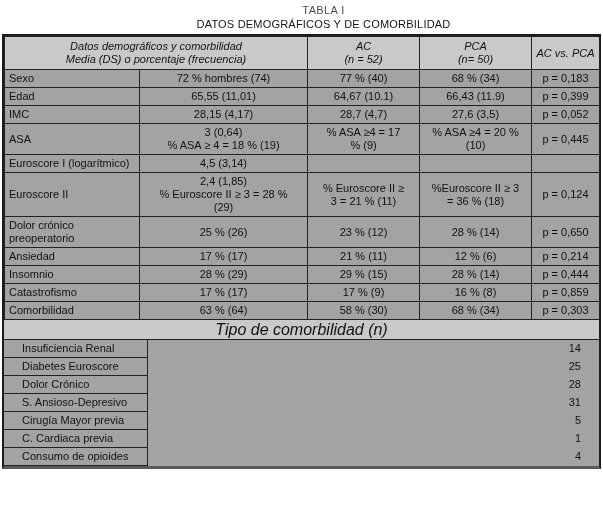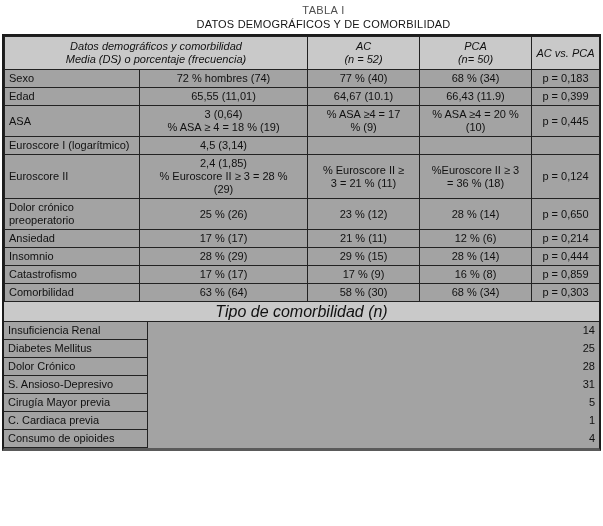--- a/index.html
+++ b/index.html
@@ -44,21 +44,21 @@
   .section-bar {
     background: #c9c9c9;
     border-bottom: 1px solid #222;
     font-size: 16px; font-style: italic;
     text-align: center;
     padding: 3px 0;
     line-height: 13px;
   }
 
   
-  table.bottom td { padding: 2px 4px; }
+  table.bottom td { padding: 2px 18px; }
   td.b-label {
     border-right: 1px solid #222;
     border-bottom: 1px solid #222;
     padding-left: 6px;
   }
   tr:last-child td.b-label { border-bottom: 1px solid #222; }
   td.b-val { padding-left: 9px; text-align: right; margin-left: 16px; }
 </style>
 </head>
 <body>
@@ -98,20 +98,27 @@
         <td class="c-p">p = 0,183</td>
       </tr>
       <tr>
         <td class="c-label">Edad</td>
         <td class="c-val">65,55 (11,01)</td>
         <td class="c-ac">64,67 (10.1)</td>
         <td class="c-pca">66,43 (11.9)</td>
         <td class="c-p">p = 0,399</td>
       </tr>
       <tr>
+        <td class="c-label">IMC</td>
+        <td class="c-val">28,15 (4,17)</td>
+        <td class="c-ac">28,7 (4,7)</td>
+        <td class="c-pca">27,6 (3,5)</td>
+        <td class="c-p">p = 0,052</td>
+      </tr>
+      <tr>
         <td class="c-label">ASA</td>
         <td class="c-val">3 (0,64)
 % ASA ≥ 4 = 18 % (19)</td>
         <td class="c-ac">% ASA ≥4 = 17
 % (9)</td>
         <td class="c-pca">% ASA ≥4 = 20 %
 (10)</td>
         <td class="c-p">p = 0,445</td>
       </tr>
       <tr>
@@ -177,21 +184,21 @@
     <colgroup>
       <col style="width:143px">
         <col>
     </colgroup>
     <tbody>
       <tr>
         <td class="b-label">Insuficiencia Renal</td>
         <td class="b-val">14</td>
       </tr>
       <tr>
-        <td class="b-label">Diabetes Mellitus</td>
+        <td class="b-label">Diabetes Euroscore</td>
         <td class="b-val">25</td>
       </tr>
       <tr>
         <td class="b-label">Dolor Crónico</td>
         <td class="b-val">28</td>
       </tr>
       <tr>
         <td class="b-label">S. Ansioso-Depresivo</td>
         <td class="b-val">31</td>
       </tr>

